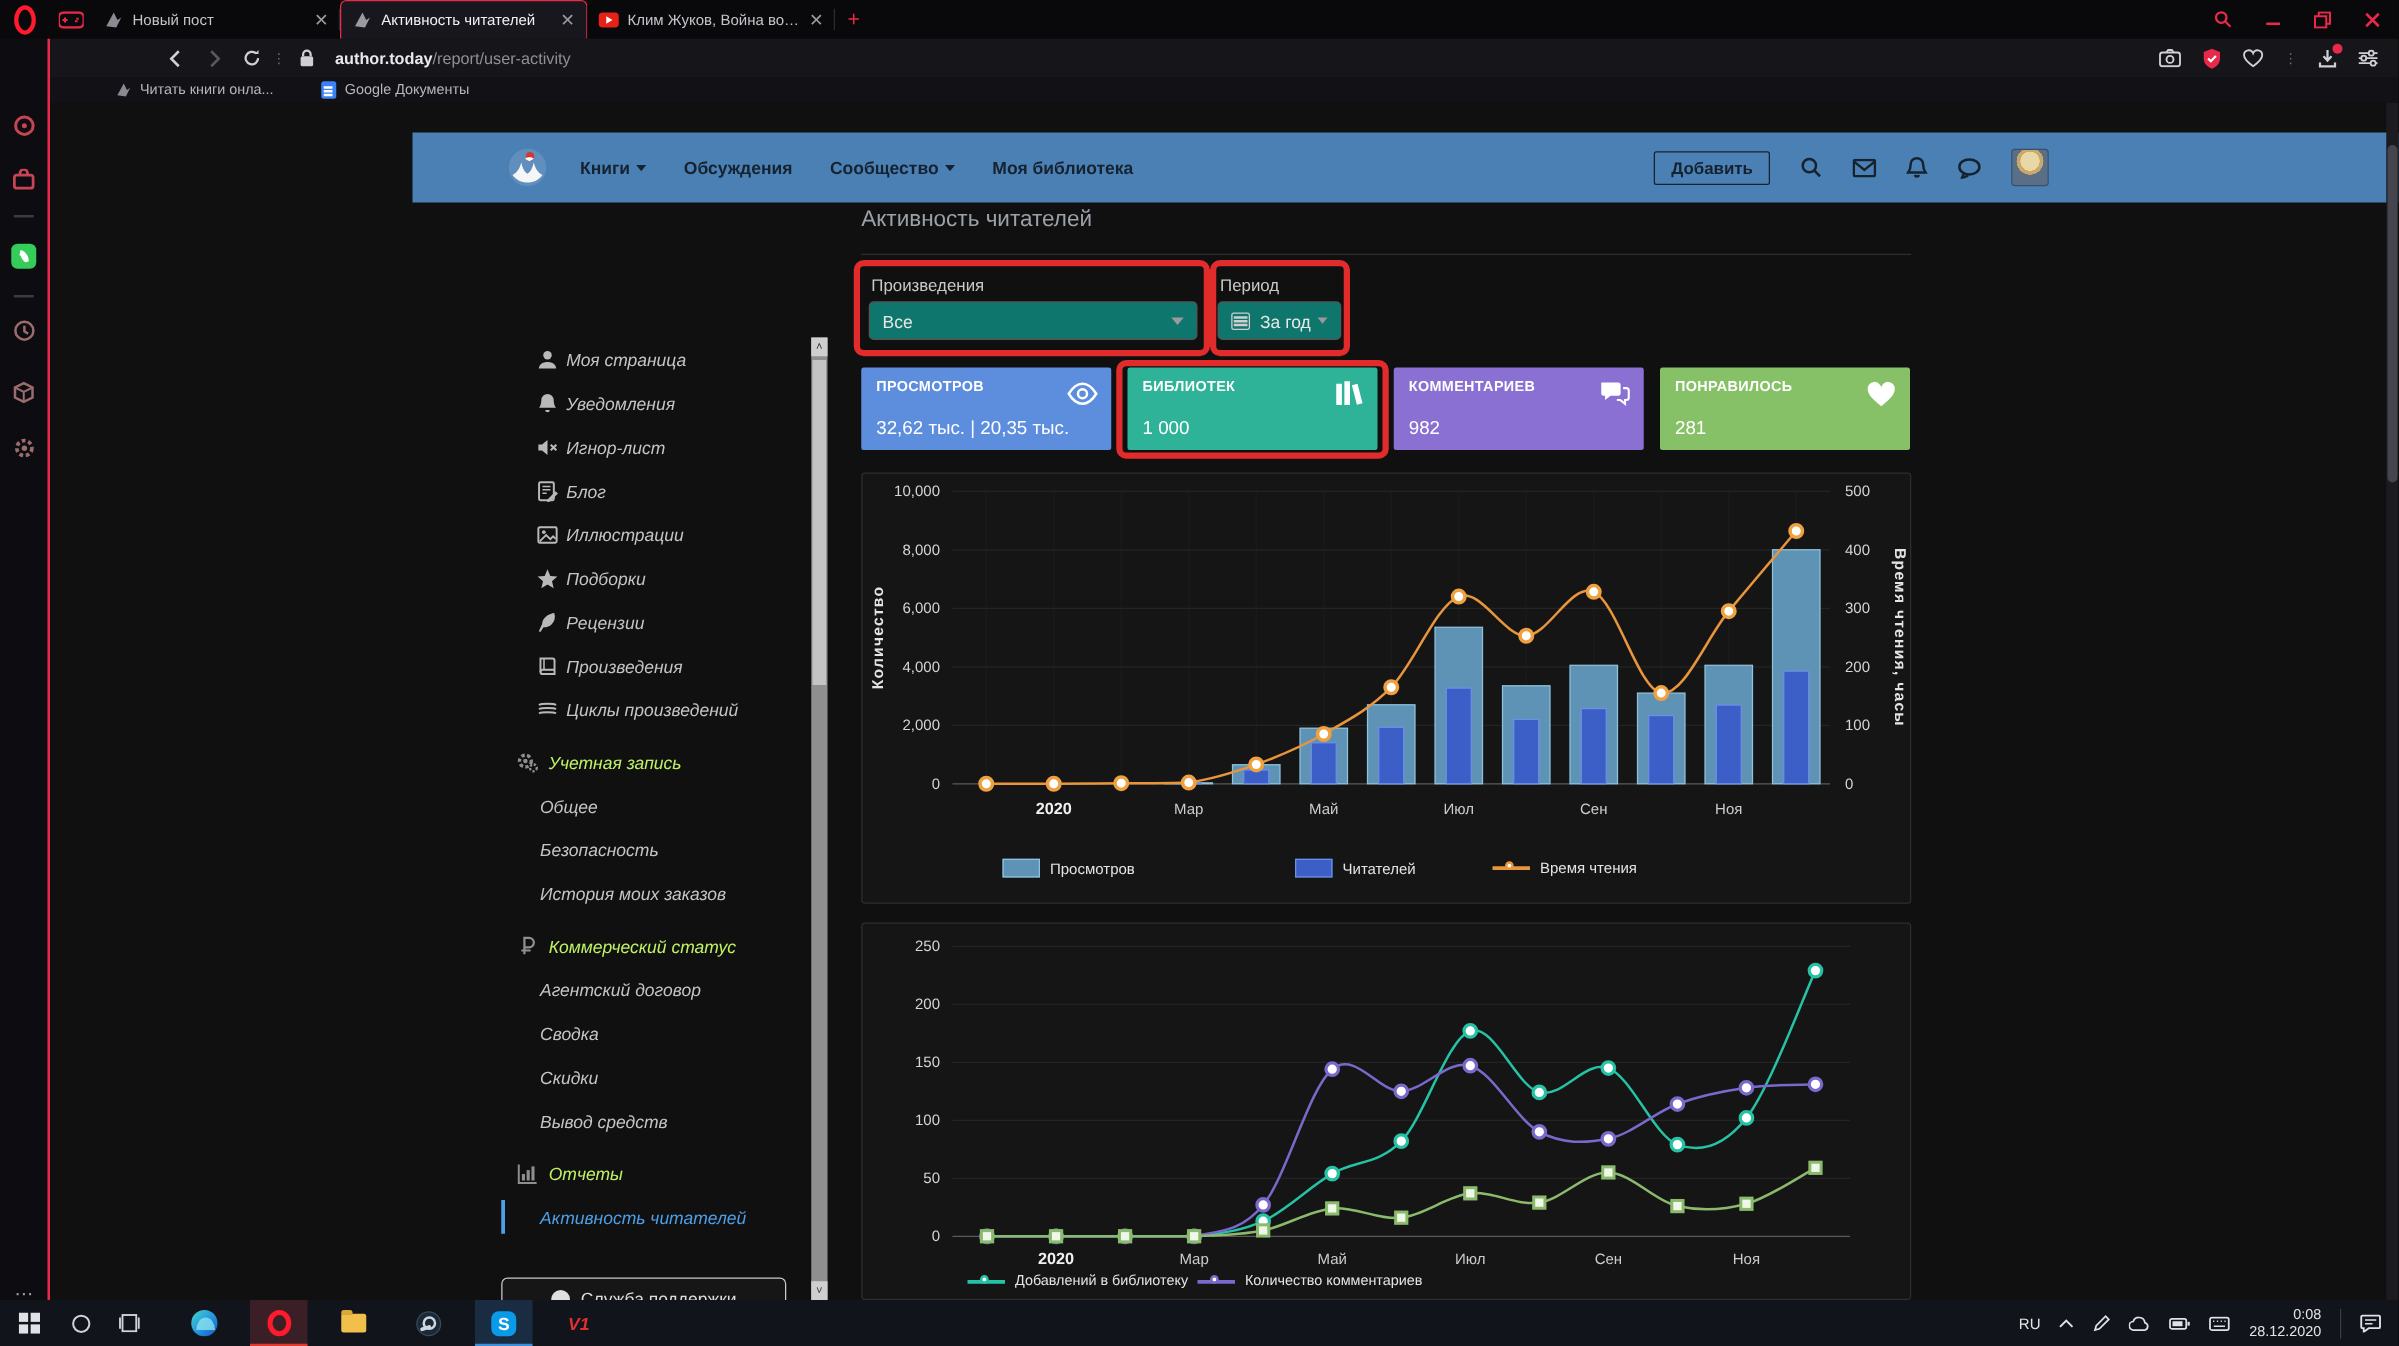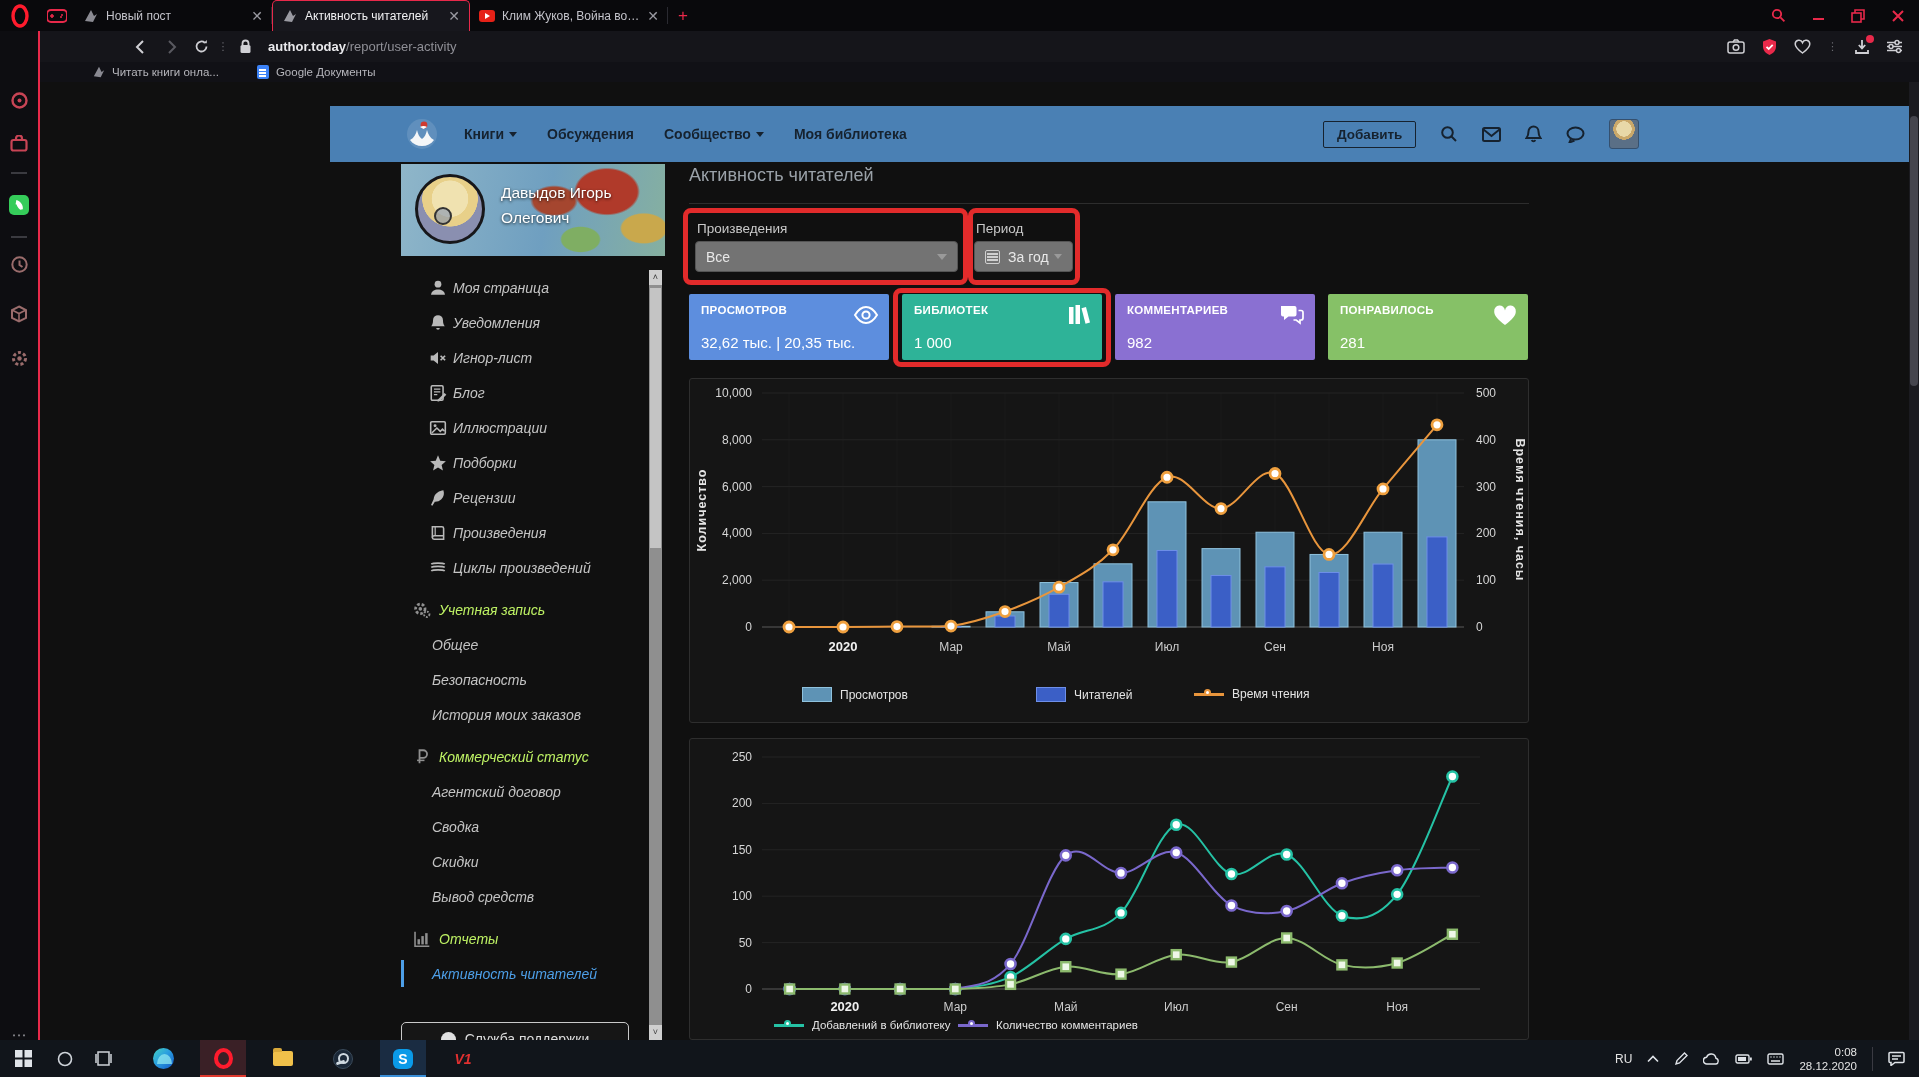--- a/index.html
+++ b/index.html
@@ -89,21 +89,21 @@
   
   .sscroll { position:absolute; left:609px; top:188px; width:13px; height:770px; background:#8f8f8f; }
   .sscroll .cap { position:absolute; left:0; width:13px; height:15px; background:#cfcfcf; color:#3a3a3a; font-size:9px; text-align:center; line-height:15px; }
   .sscroll .thumb { position:absolute; left:1px; top:18px; width:11px; height:260px; background:#c4c4c4; }
 
   
   .content { position:absolute; left:649px; top:83px; width:840px; }
   .page-title { color:#9aa1a8; font-size:18px; }
   .rule { position:absolute; left:0; top:38px; width:840px; height:1px; background:#2d2d2d; }
   .flabel { position:absolute; top:56px; color:#c9c9c9; font-size:13.5px; }
-  .fselect { position:absolute; top:76px; height:31px; background:#737373; border:1px solid #555; border-radius:4px; color:#e8e8e8; font-size:14px; display:flex; align-items:center; padding:0 10px; }
+  .fselect { position:absolute; top:76px; height:31px; background:#0f766e; border:1px solid #555; border-radius:4px; color:#e8e8e8; font-size:14px; display:flex; align-items:center; padding:0 10px; }
   .fs-caret { margin-left:auto; border-left:5px solid transparent; border-right:5px solid transparent; border-top:6px solid #9a9a9a; }
   .cal { width:15px; height:14px; border:1.5px solid #cfcfcf; border-radius:2px; position:relative; margin-right:8px; }
   .cal:before { content:""; position:absolute; left:1px; top:2.5px; right:1px; height:1.5px; background:#cfcfcf; box-shadow:0 3px 0 #cfcfcf, 0 6px 0 #cfcfcf; }
 
   .cards { position:absolute; left:0; top:129px; width:840px; display:flex; gap:13px; }
   .card { width:200px; height:66px; border-radius:2px; color:#fff; position:relative; padding:10px 12px; }
   .card .clabel { font-size:11.5px; font-weight:bold; letter-spacing:.3px; }
   .card .cvalue { position:absolute; left:12px; bottom:9px; font-size:15px; }
   .card .cic { position:absolute; right:10px; top:8px; width:26px; height:26px; }
   .cic svg { width:100%; height:100%; }
@@ -388,26 +388,20 @@
         <span>
           <svg width="19" height="17" viewBox="0 0 19 17">
               <ellipse cx="9.5" cy="7.5" rx="8" ry="6" fill="none" stroke="#16222f" stroke-width="2"></ellipse>
               <path d="M5 13l-1.5 3.5 5-2" fill="none" stroke="#16222f" stroke-width="2"></path>
             </svg>
         </span>
         <span class="site-ava"></span>
       </span>
     </div>
 
-    <div class="pcard">
-      <span class="pava"></span>
-      <span class="pname">
-        <span>Давыдов Игорь</span><br><span>Олегович</span>
-      </span>
-    </div>
 
     <div class="smenu" id="sideMenu">
         <div class="srow item">
           <span class="sic">
             <svg viewBox="0 0 16 16" fill="currentColor">
               <circle cx="8" cy="4.6" r="3"></circle>
               <path d="M1.8 14c.4-3.2 3-4.6 6.2-4.6s5.8 1.4 6.2 4.6z"></path>
             </svg>
           </span>
           <span class="slabel">Моя страница</span>

